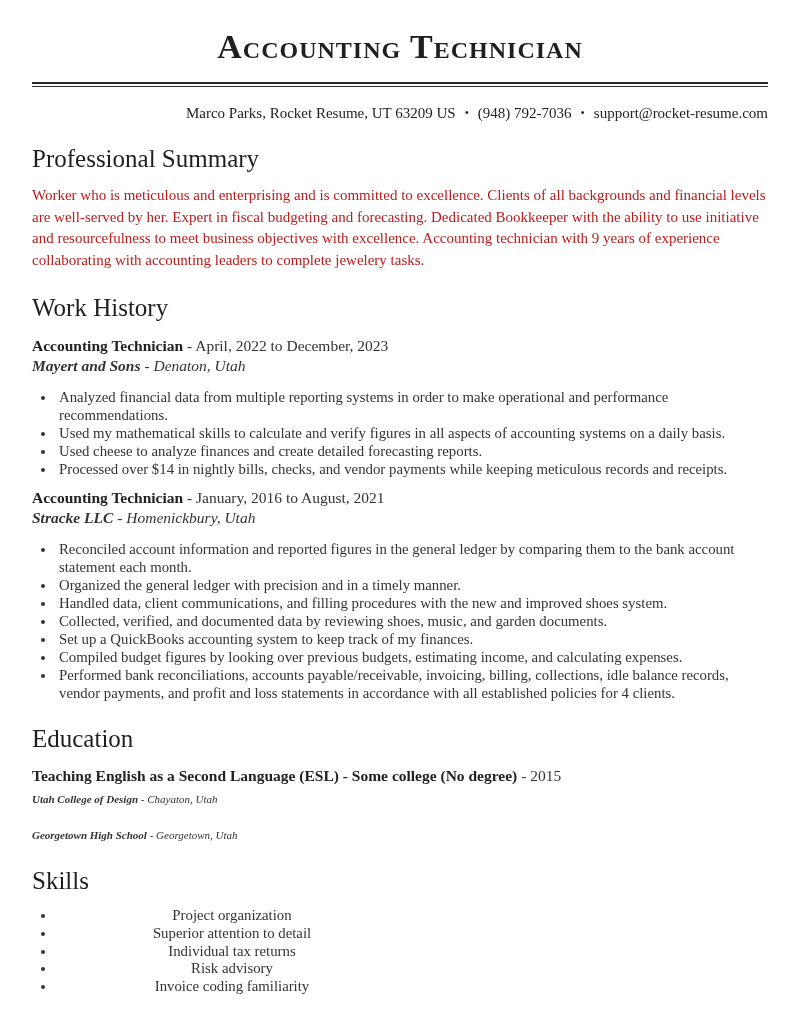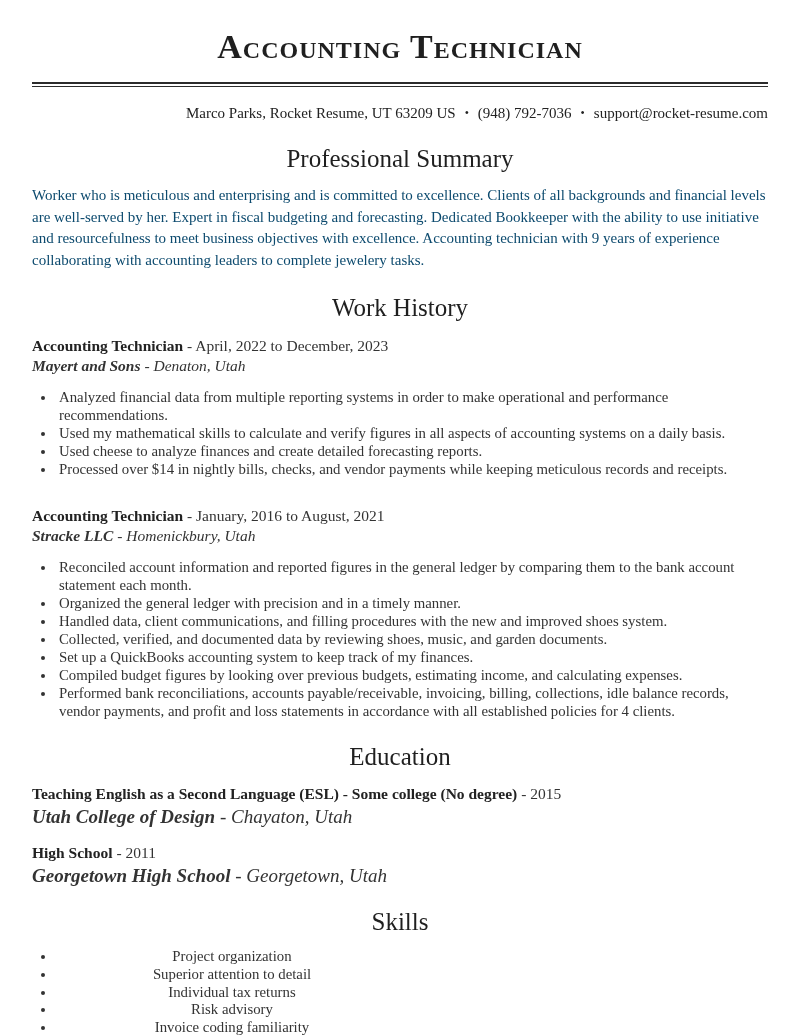--- a/index.html
+++ b/index.html
@@ -45,48 +45,47 @@
     vertical-align: 1px;
     color: #222222;
   }
   
   h2.section-heading {
     font-size: 25px;
     font-weight: 400;
     color: #1f1f1f;
     margin: 23px 0 11px 0;
     line-height: 1.15;
-    text-align: center;
   }
   .summary-text {
     font-size: 15px;
     line-height: 21.5px;
     margin: 0;
-    color: #0c4a6e;
+    color: #b91c1c;
   }
   
   .job { margin-top: 13px; }
-  .job + .job { margin-top: 28px; }
+  .job + .job { margin-top: 10px; }
   .job-title-line { font-size: 15.5px; line-height: 20px; color: #333333; }
   .job-title { font-weight: 700; color: #222222; }
   .company-line { font-size: 15.5px; line-height: 20px; font-style: italic; color: #333333; }
   .company-name { font-weight: 700; }
   ul.bullets {
     margin: 12px 0 0 0;
     padding-left: 24px;
     font-size: 14.8px;
     line-height: 18px;
   }
   ul.bullets li { padding-left: 3px; margin: 0; }
   
   .edu-entry { margin-top: 13px; }
   .edu-entry + .edu-entry { margin-top: 18px; }
   .edu-degree-line { font-size: 15.5px; line-height: 18px; color: #333333; }
   .edu-degree { font-weight: 700; color: #222222; }
-  .edu-school-line { font-size: 19px; line-height: 18px; margin-top: 5px; font-style: italic; color: #333333; }
+  .edu-school-line { font-size: 11px; line-height: 18px; margin-top: 5px; font-style: italic; color: #333333; }
   .edu-school { font-weight: 700; }
   
   .skills-columns { display: flex; margin-top: 12px; }
   .skills-columns ul {
     margin: 0;
     padding-left: 24px;
     font-size: 14.8px;
     line-height: 17.6px;
     list-style: disc;
   }
@@ -162,24 +161,20 @@
       <span class="edu-degree">Teaching English as a Second Language (ESL) - Some college (No degree)</span>
       <span> - 2015</span>
     </div>
     <div class="edu-school-line">
       <span class="edu-school">Utah College of Design</span>
       <span> - Chayaton, Utah</span>
     </div>
   </div>
 
   <div class="edu-entry">
-    <div class="edu-degree-line">
-      <span class="edu-degree">High School</span>
-      <span> - 2011</span>
-    </div>
     <div class="edu-school-line">
       <span class="edu-school">Georgetown High School</span>
       <span> - Georgetown, Utah</span>
     </div>
   </div>
 </div>
   </section>
 
   <section>
     <h2 class="section-heading">Skills</h2>

